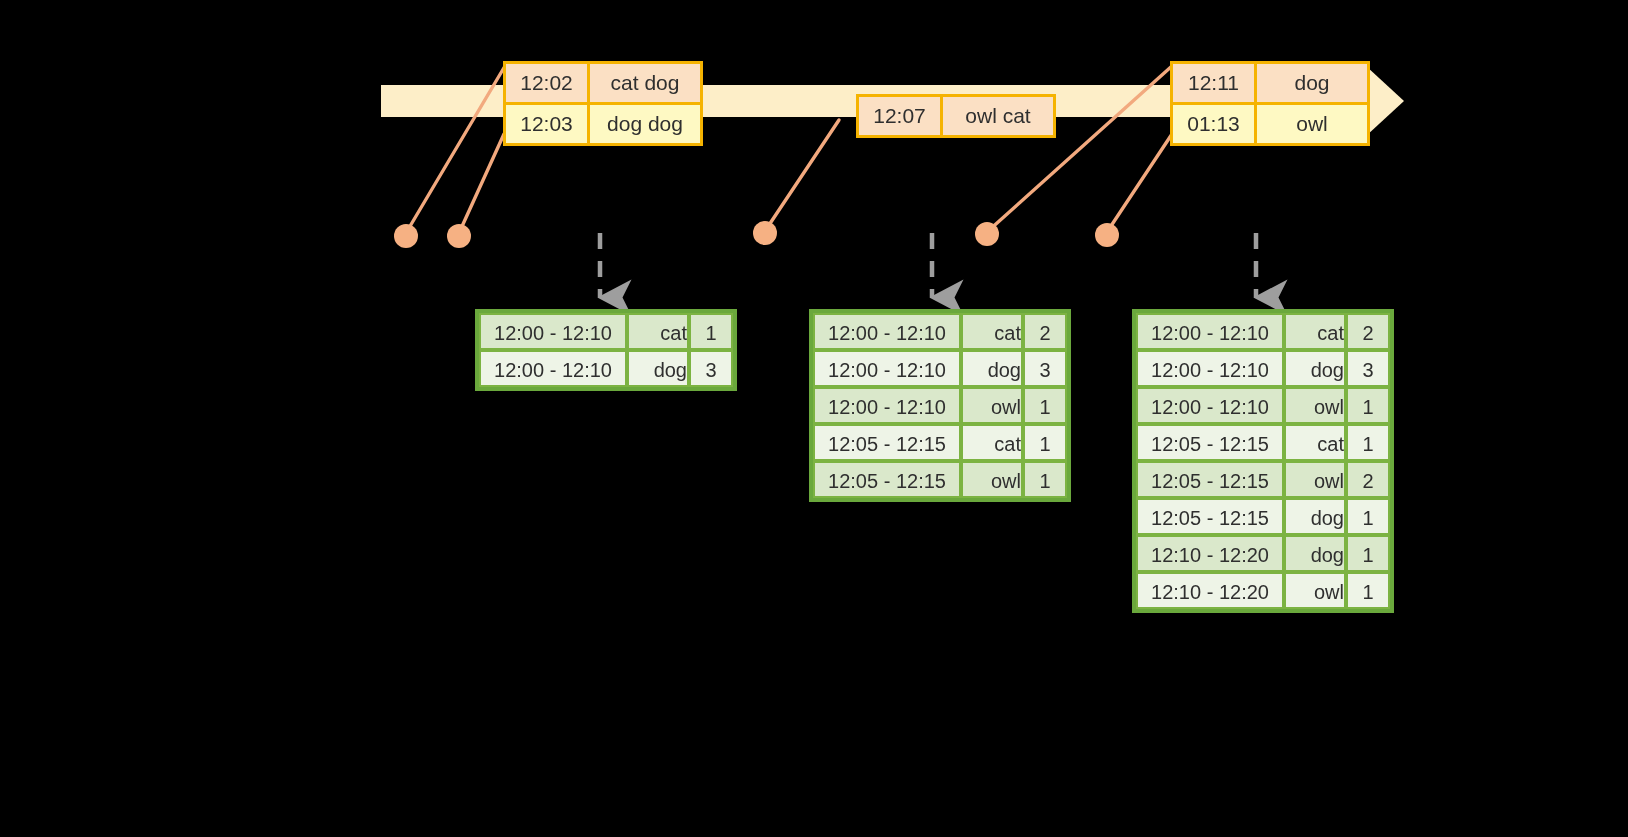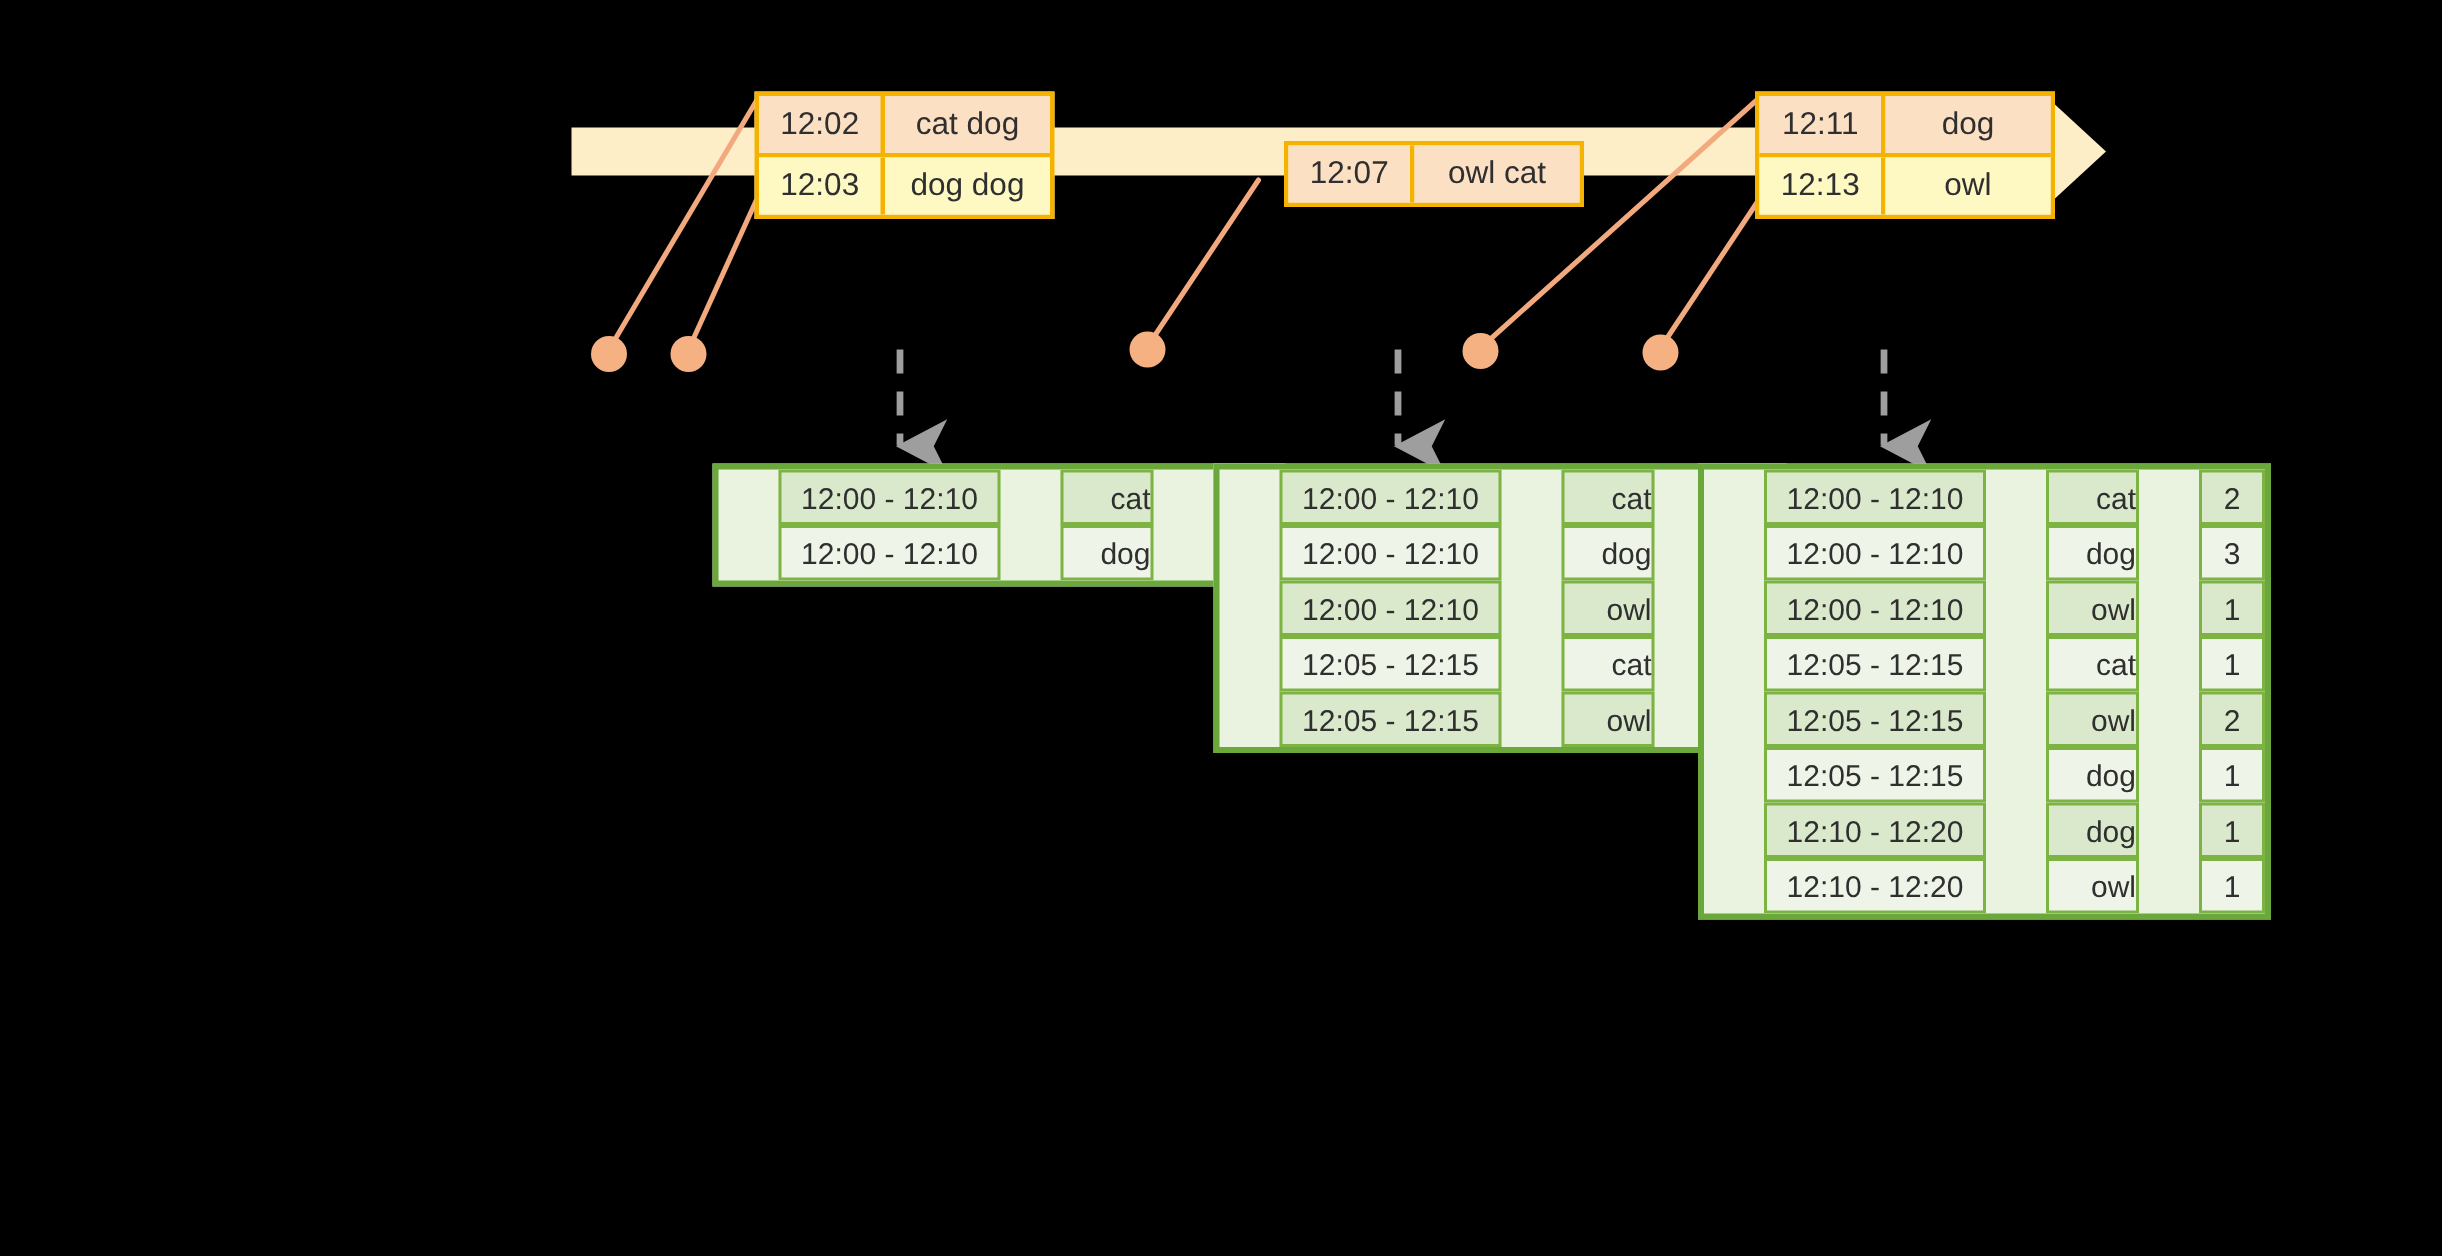--- a/index.html
+++ b/index.html
@@ -70,21 +70,20 @@
   .grow.plain .gcell { background: #eef4e7; }
   .gcell {
     box-sizing: border-box;
     height: 37px;
     line-height: 37px;
     text-align: center;
     font-size: 20px;
     color: #2f2f2f;
     white-space: nowrap;
     border: 2px solid #7cb342;
-    margin-left: 40px;
   }
   .gcell.win  { width: 148px; }
   .gcell.key  { width: 62px; text-align: right; }
   .gcell.cnt  { width: 44px; }
 </style>
 </head>
 <body>
 
 <div id="canvas">
 
@@ -140,21 +139,21 @@
       <div class="evt-cell val">owl cat</div>
     </div>
   </div>
 
   <div class="evt-group" style="left:1170px; top:61px;">
     <div class="evt-row shade">
       <div class="evt-cell time">12:11</div>
       <div class="evt-cell val">dog</div>
     </div>
     <div class="evt-row plain">
-      <div class="evt-cell time">12:13</div>
+      <div class="evt-cell time">01:13</div>
       <div class="evt-cell val">owl</div>
     </div>
   </div>
 
   <div class="gtable" style="left:475px; top:309px;">
     <div class="grow shade">
       <div class="gcell win">12:00 - 12:10</div>
       <div class="gcell key">cat</div>
       <div class="gcell cnt">1</div>
     </div>

